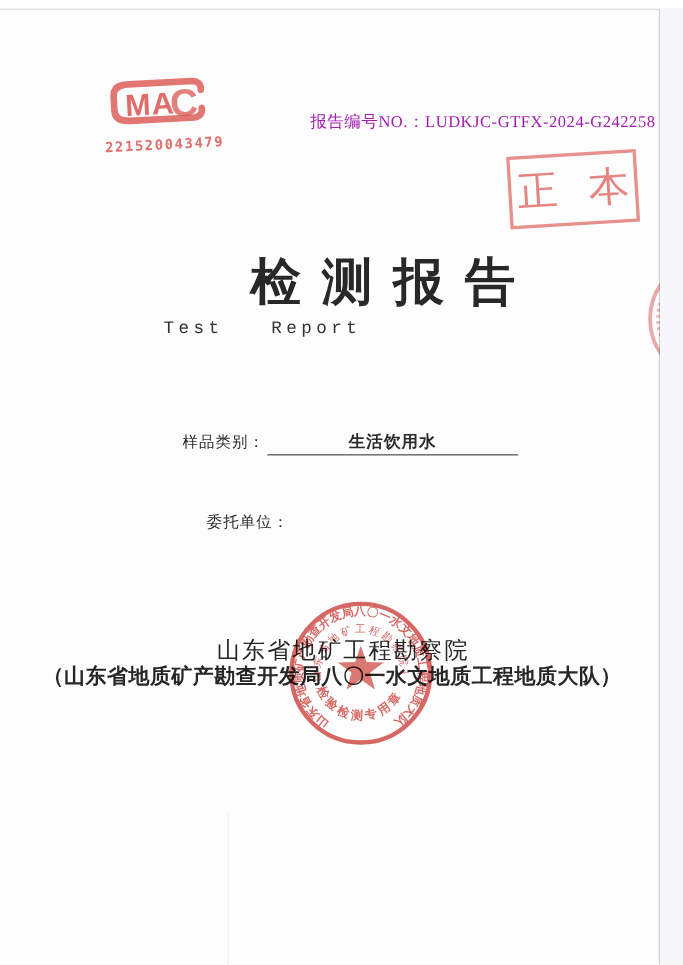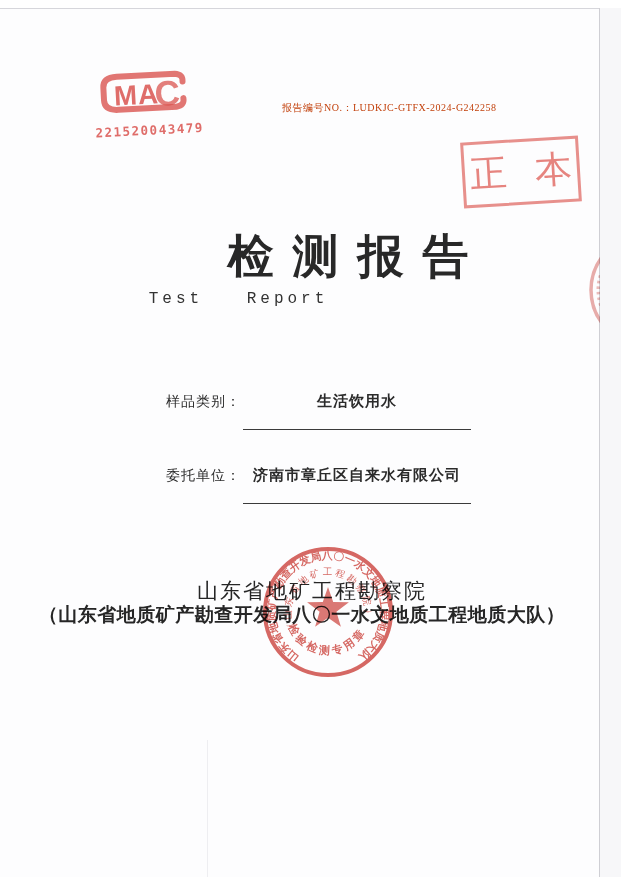--- a/index.html
+++ b/index.html
@@ -12,22 +12,22 @@
   .page{position:absolute;left:0;top:9px;width:599px;height:868px;background:#fdfdfe;}
   .crease{position:absolute;left:207px;top:740px;width:1px;height:137px;background:rgba(170,170,185,.18);}
 
   
   .cma-stamp{position:absolute;left:94px;top:66px;width:96px;transform:rotate(-3deg);
              mix-blend-mode:multiply;text-align:center;}
   .cma-number{margin-top:1px;font-family:"DejaVu Sans Mono", monospace;font-size:12.5px;
               font-weight:bold;letter-spacing:1.5px;color:rgba(220,85,80,.85);white-space:nowrap;}
 
   
-  .report-no{position:absolute;left:282px;top:101px;font-size:10px;letter-spacing:.5px;
-             color:#c2410c;white-space:nowrap;}
+  .report-no{position:absolute;left:282px;top:101px;font-size:15px;letter-spacing:.5px;
+             color:#a21caf;white-space:nowrap;}
 
   
   .zhengben{position:absolute;left:462px;top:139px;width:112px;height:60px;
             border:3.5px solid rgba(224,99,93,.7);transform:rotate(-3.5deg);
             display:flex;align-items:center;justify-content:center;
             mix-blend-mode:multiply;}
   .zhengben span{font-size:37px;letter-spacing:28px;padding-left:28px;
                  color:rgba(228,112,106,.85);white-space:nowrap;}
 
   
@@ -35,22 +35,22 @@
             font-size:46px;font-weight:600;letter-spacing:19px;text-indent:19px;color:#282828;margin-left:48px;}
   .title-en{position:absolute;left:0;top:290px;width:477px;text-align:center;
             font-family:"Liberation Mono", monospace;font-size:16px;letter-spacing:4px;
             word-spacing:30px;color:#333;}
 
   
   .field-row{position:absolute;left:166px;display:flex;align-items:baseline;}
   .field-row .lbl{font-size:14px;letter-spacing:1px;white-space:nowrap;color:#2b2b2b;}
   .field-row .val{display:inline-block;width:228px;margin-left:2px;text-align:center;
                   font-size:15px;font-weight:600;letter-spacing:1px;
-                  border-bottom:1.5px solid #3b3b3b;padding-bottom:18px;white-space:nowrap;}
-  .row1{top:392px;} .row2{top:429px;} .row3{top:466px;}
+                  border-bottom:1.5px solid #3b3b3b;padding-bottom:2px;white-space:nowrap;}
+  .row1{top:392px;} .row2{top:429px;} .row3{top:466px;margin-left:22px;}
 
   
   .org1{position:absolute;left:12px;top:577px;width:600px;text-align:center;
         font-size:21px;font-weight:400;letter-spacing:2px;color:#262626;}
   .org2{position:absolute;left:-8px;top:602px;width:620px;text-align:center;
         font-size:19px;font-weight:700;letter-spacing:.5px;color:#262626;white-space:nowrap;}
 
   
   .round-seal{position:absolute;left:255px;top:539px;mix-blend-mode:multiply;opacity:.82;}
 
@@ -86,21 +86,20 @@
 
   <div class="title-cn">检测报告</div>
   <div class="title-en">Test Report</div>
 
   <div class="field-row row1">
     <span class="lbl">样品类别：</span>
     <span class="val">生活饮用水</span>
   </div>
   <div class="field-row row3">
     <span class="lbl">委托单位：</span>
-    <span class="val">济南市章丘区自来水有限公司</span>
   </div>
 
   <div class="org1">山东省地矿工程勘察院</div>
   <div class="org2">（山东省地质矿产勘查开发局八〇一水文地质工程地质大队）</div>
 
   <svg class="round-seal" width="146" height="146" viewBox="0 0 146 146">
     <defs>
       <path id="arcOuter" d="M 44.1,117.5 A 53,53 0 1 1 101.9,117.5" fill="none"></path>
       <path id="arcInner" d="M 41,91.5 A 37,37 0 1 1 105,91.5" fill="none"></path>
       <path id="arcBottom" d="M 33.5,87.4 A 42,42 0 0 0 112.5,87.4" fill="none"></path>

